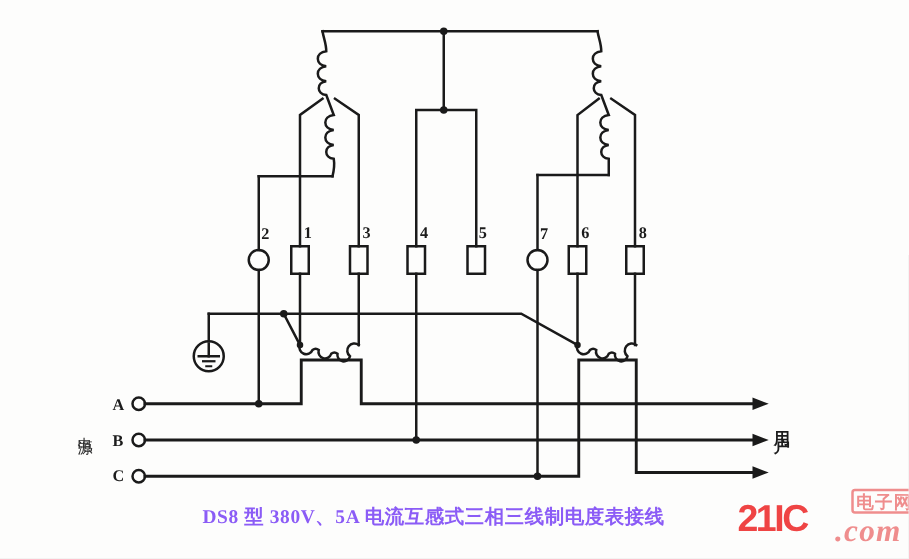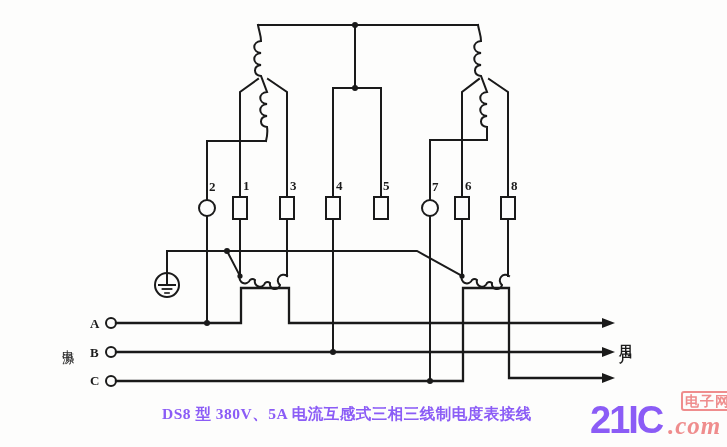--- a/index.html
+++ b/index.html
@@ -11,22 +11,22 @@
   .lbl{position:absolute;line-height:1;white-space:nowrap;}
   .term-num{font-family:"Liberation Serif",serif;font-size:13px;font-weight:600;color:#1c1c1c;}
   .phase-lbl{font-family:"Liberation Serif",serif;font-size:13px;font-weight:600;color:#1c1c1c;}
   .vtext{writing-mode:vertical-rl;text-orientation:upright;font-size:12px;color:#2a2a2a;letter-spacing:3px;}
   .vtext-right{writing-mode:vertical-rl;text-orientation:upright;font-size:13px;color:#1c1c1c;letter-spacing:5px;font-weight:600;}
   .caption{
     font-family:"Liberation Serif",serif;font-size:15.5px;font-weight:bold;
     letter-spacing:0.5px;color:#8b5cf6;
   }
   .wm-brand{
-    font-family:"Liberation Sans",sans-serif;font-weight:bold;font-size:38px;
-    letter-spacing:-2px;color:#8b5cf6;
+    font-family:"Liberation Sans",sans-serif;font-weight:bold;font-size:30px;
+    letter-spacing:-2px;color:#ef4444;
   }
   .wm-box{
     font-size:14px;font-weight:bold;color:#ef8d8d;border:2px solid #ef8d8d;
     border-radius:3px;padding:1px 2px;letter-spacing:1px;
   }
   .wm-domain{
     font-family:"Liberation Serif",serif;font-style:italic;font-weight:bold;
     font-size:25px;color:#ef8d8d;letter-spacing:1px;text-align:center;
   }
 </style>

